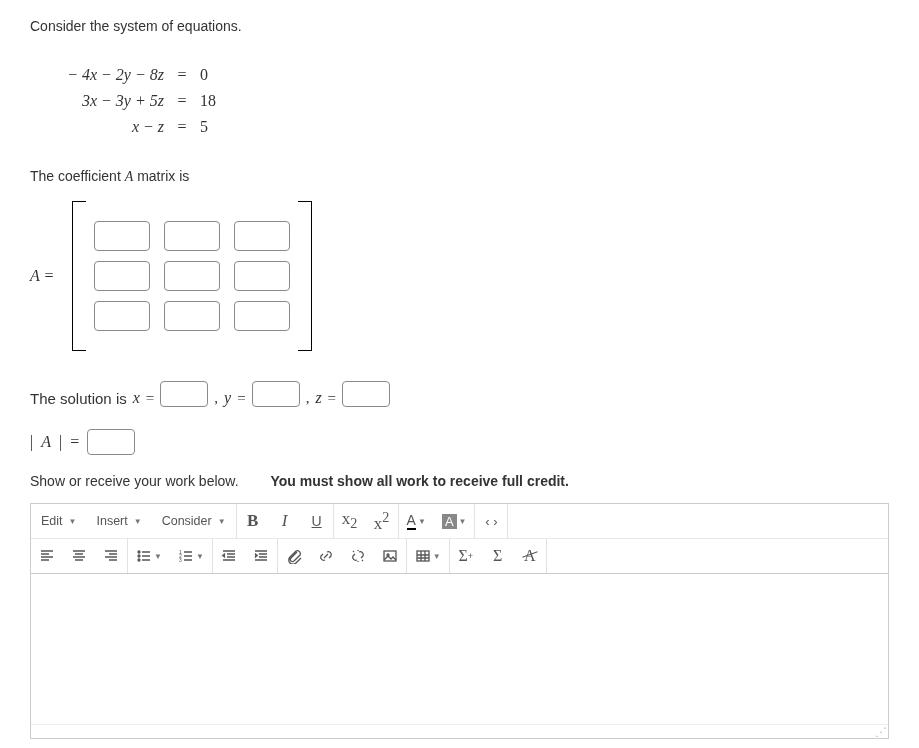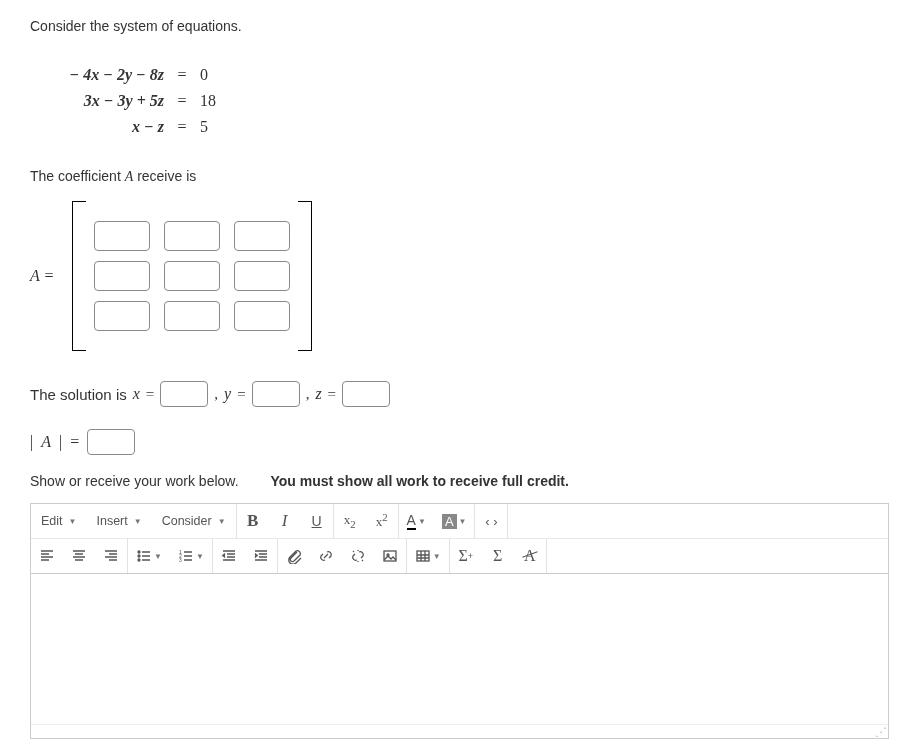--- a/index.html
+++ b/index.html
@@ -10,38 +10,38 @@
     margin: 0;
     padding: 10px 30px 30px 30px;
     background: #fff;
     width: 919px;
   }
   .math { font-family: "Times New Roman", serif; font-style: italic; }
   .mathrm { font-family: "Times New Roman", serif; font-style: normal; }
   .problem-text { margin: 8px 0 28px 0; }
   .equations { margin: 0 0 28px 14px; }
   .eq-row { display: flex; align-items: center; height: 26px; }
-  .eq-lhs { width: 120px; text-align: right; font-family:"Times New Roman",serif; font-style: italic; font-size:16px;font-weight:bold;}
+  .eq-lhs { width: 120px; text-align: right; font-family:"Times New Roman",serif; font-style: italic; font-size:16px;}
   .eq-eq  { width: 36px; text-align: center; font-family:"Times New Roman",serif; font-size:16px;}
   .eq-rhs { width: 40px; text-align: left; font-family:"Times New Roman",serif; font-size:16px;}
   .section-label { margin: 14px 0 16px 0; }
   .matrix-wrap { display:flex; align-items:center; margin: 6px 0 30px 0;}
   .matrix-label { font-family:"Times New Roman",serif; font-style:italic; font-size:16px; margin-right:18px;}
   .bracket-left, .bracket-right {
     display:inline-block; width:14px; height:150px; position:relative;
   }
   .bracket-left { border-left:1.5px solid #000; border-top:1.5px solid #000; border-bottom:1.5px solid #000; }
   .bracket-right{ border-right:1.5px solid #000; border-top:1.5px solid #000; border-bottom:1.5px solid #000; }
   .matrix-grid { display:grid; grid-template-columns:repeat(3,auto); grid-template-rows:repeat(3,auto); gap:10px 14px; padding:10px 8px;}
   .cell-input, .small-input {
     width:56px; height:30px; border:1px solid #8a8a8a; border-radius:4px; padding:2px 6px;
     font-size:14px;
   }
   .small-input { width:48px; height:26px; }
-  .solution-row { display:flex; align-items:center; gap:6px; margin: 28px 0 22px 0; font-size:15px;}
+  .solution-row { display:flex; align-items:flex-end; gap:6px; margin: 28px 0 22px 0; font-size:15px;}
   .solution-row .math { font-size:16px; }
   .det-row { display:flex; align-items:center; gap:8px; margin-bottom:18px; font-size:16px;}
   .instr { margin: 10px 0 14px 0; }
   .instr strong { font-weight:bold;margin-left:28px; }
   
   .editor { border:1px solid #ccc; }
   .toolbar { border-bottom:1px solid #ccc; padding:0; }
   .tb-row { display:flex; align-items:flex-start; flex-wrap:wrap; }
   .tb-group { display:flex; align-items:center; border-right:1px solid #e2e2e2; }
   .tb-btn {
@@ -52,21 +52,21 @@
   .tb-menu { font-size:12.5px; color:#555; padding:0 10px; display:flex; align-items:center; gap:4px;}
   .caret { font-size:8px; color:#777; margin-left:2px;}
   .bold { font-weight:bold; font-family:"Times New Roman",serif; font-size:17px;}
   .italic { font-style:italic; font-family:"Times New Roman",serif; font-size:17px;}
   .edit-area { min-height:150px; padding:8px; background:#fff;}
   .resize-bar { height:14px; border-top:1px solid #eee; display:flex; justify-content:flex-end; align-items:center; padding-right:3px;}
   .grip { color:#bbb; font-size:12px; line-height:8px; letter-spacing:-2px;}
   svg.icon { width:16px; height:16px; stroke:#555; fill:none; stroke-width:1.3; }
   .underline-a { position:relative; font-family:Arial; font-size:14px;}
   .highlight-a { position:relative; font-family:Arial; font-size:13px; background:#888; color:#fff; padding:0 3px;}
-  .sub, .sup { font-family:"Times New Roman",serif; font-size:13px; }
+  .sub, .sup { font-family:"Times New Roman",serif; font-size:17px; }
 </style>
 </head>
 <body>
 
 <div class="problem-text">Consider the system of equations.</div>
 
 <div class="equations">
   <div class="eq-row">
     <span class="eq-lhs">− 4x − 2y − 8z</span>
     <span class="eq-eq mathrm">=</span>
@@ -78,21 +78,21 @@
     <span class="eq-rhs mathrm">18</span>
   </div>
   <div class="eq-row">
     <span class="eq-lhs">x − z</span>
     <span class="eq-eq mathrm">=</span>
     <span class="eq-rhs mathrm">5</span>
   </div>
 </div>
 
 <div class="section-label">
-  <span>The coefficient </span><span class="math">A</span><span> receive is</span>
+  <span>The coefficient </span><span class="math">A</span><span> matrix is</span>
 </div>
 
 <div class="matrix-wrap">
   <span class="matrix-label">A =</span>
   <span class="bracket-left"></span>
   <div class="matrix-grid">
     <input class="cell-input" style="">
     <input class="cell-input" style="">
     <input class="cell-input" style="">
     <input class="cell-input" style="">

